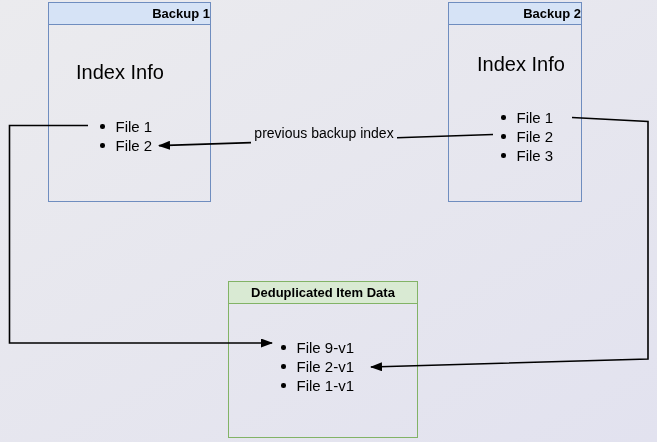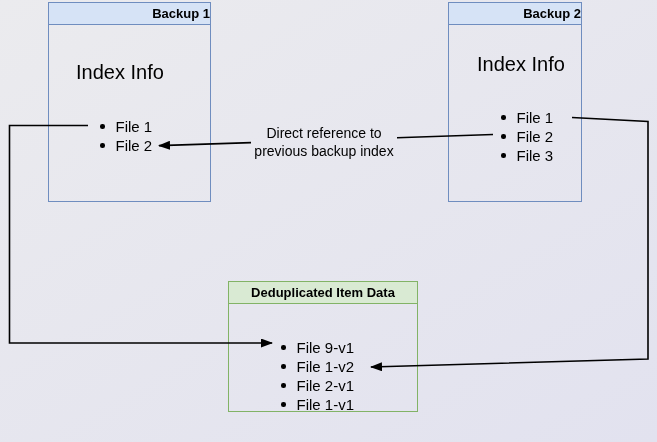--- a/index.html
+++ b/index.html
@@ -73,44 +73,39 @@
         <span class="bullet"></span>
         <span>File 2</span>
       </li>
       <li>
         <span class="bullet"></span>
         <span>File 3</span>
       </li>
     </ul>
   </div>
 
-  <div class="node green" style="left:228px;top:281px;width:190px;height:131px">
+  <div class="node green" style="left:228px;top:281px;width:190px;height:157px">
     <div class="node-header">Deduplicated Item Data</div>
     <ul class="file-list" style="left:52px;top:56px">
       <li>
         <span class="bullet"></span>
         <span>File 9-v1</span>
-      </li>
-      <li>
-        <span class="bullet"></span>
-        <span>File 1-v2</span>
       </li>
       <li>
         <span class="bullet"></span>
         <span>File 2-v1</span>
       </li>
       <li>
         <span class="bullet"></span>
         <span>File 1-v1</span>
       </li>
     </ul>
   </div>
 
   <div class="annotation">
-    <div>Direct reference to</div>
     <div>previous backup index</div>
   </div>
 
   <svg class="connectors" width="657" height="442" viewBox="0 0 657 442">
     <defs>
       <marker id="arrow" viewBox="0 0 12 9" refX="11" refY="4.5" markerWidth="12" markerHeight="9" markerUnits="userSpaceOnUse" orient="auto">
         <path d="M0,0 L12,4.5 L0,9 Z" style="fill:var(--line);stroke:none"></path>
       </marker>
     </defs>
     <path d="M88,125.5 L9.5,125.5 L9.5,343 L272,343" marker-end="url(#arrow)"></path>

